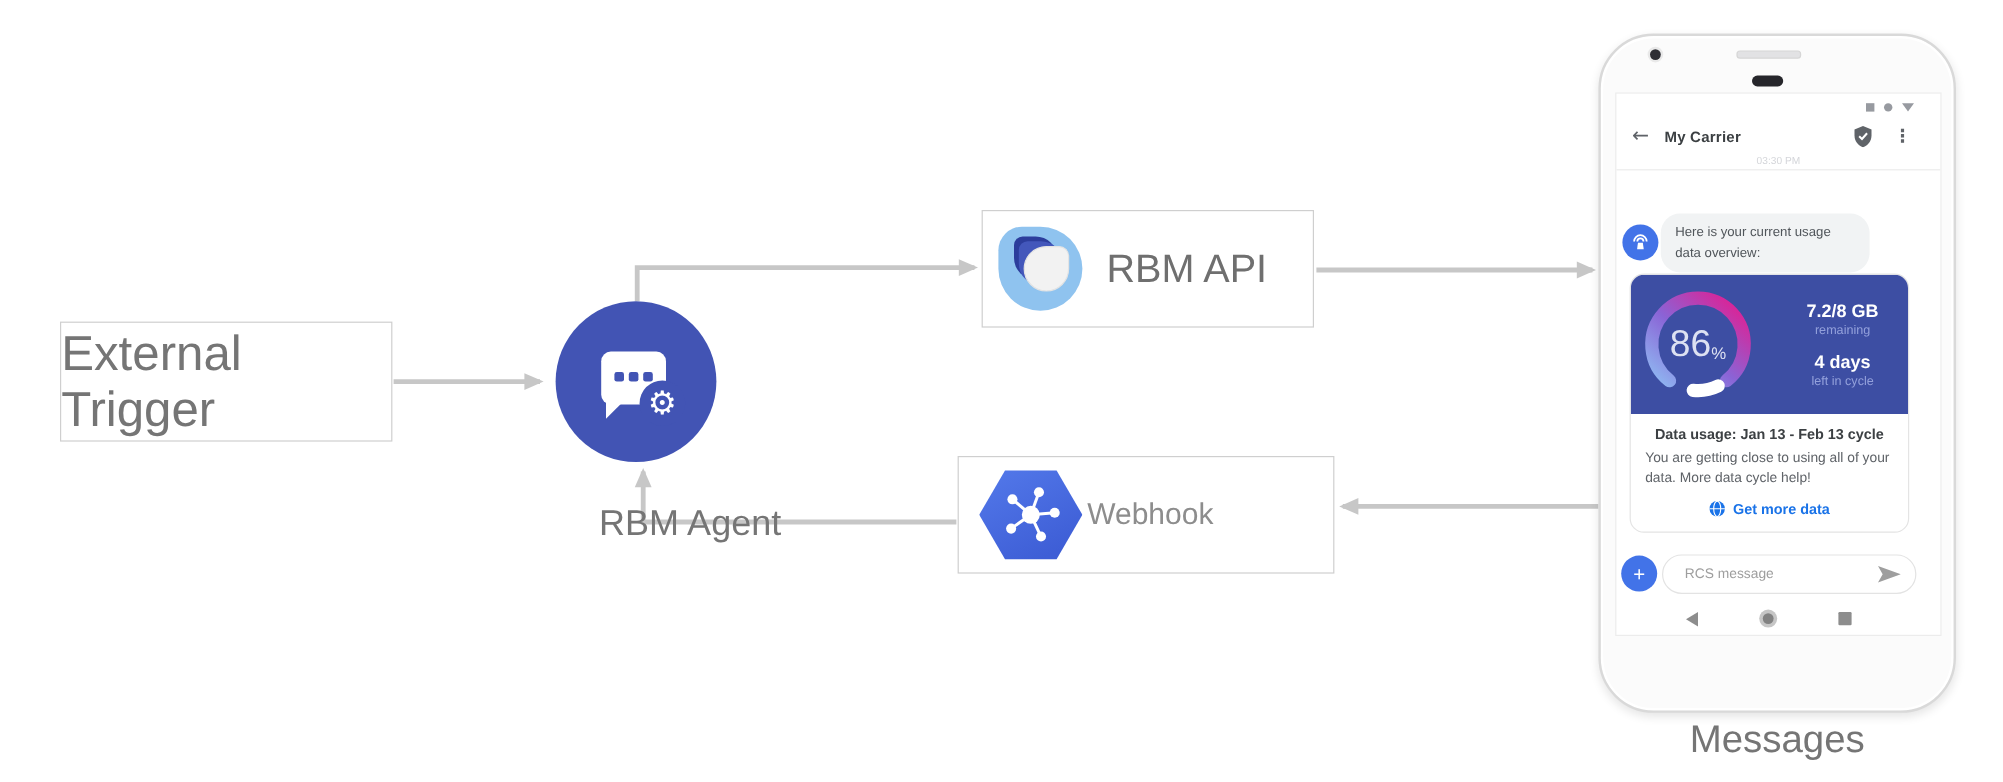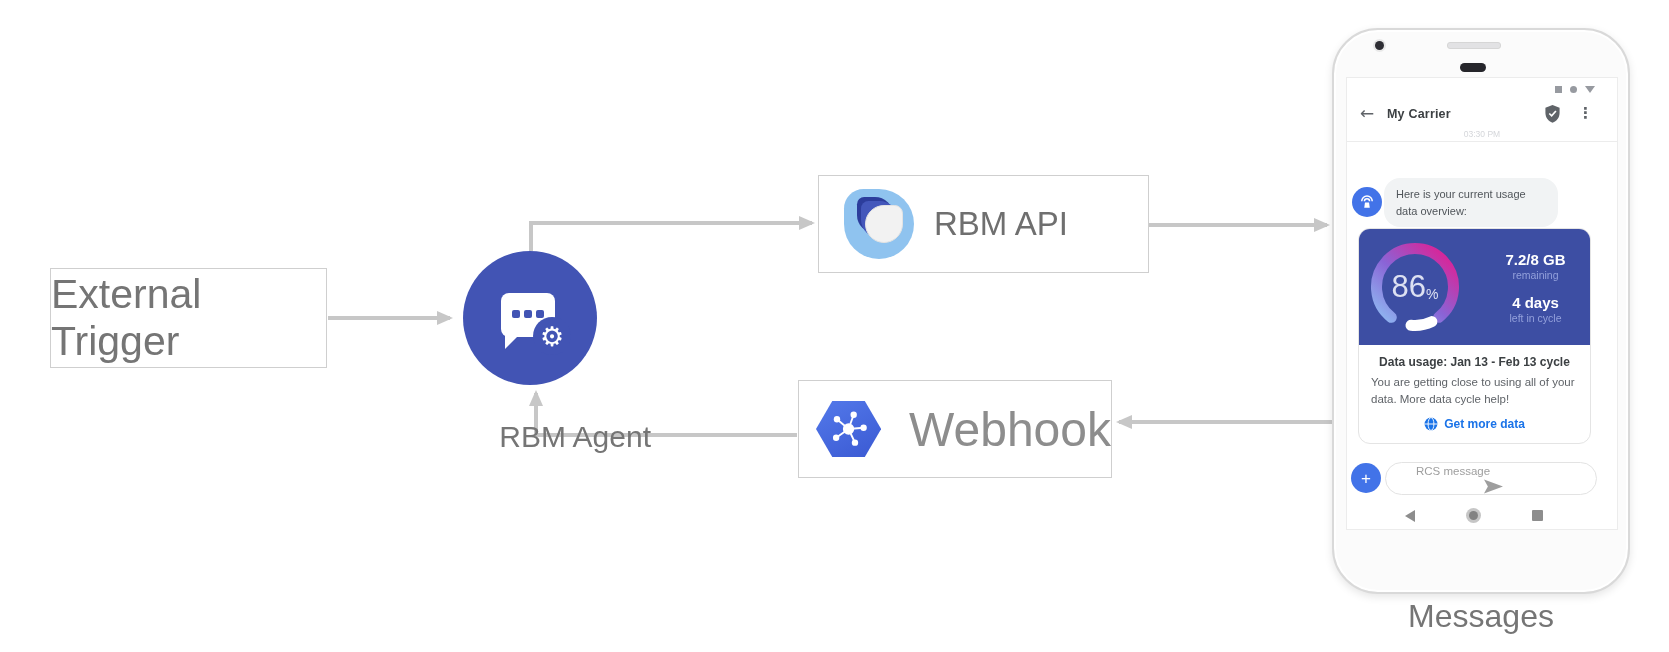--- a/index.html
+++ b/index.html
@@ -4,24 +4,24 @@
 <style>
   html,body{margin:0;padding:0;background:#fff;}
   #canvas{position:relative;width:1669px;height:652px;background:#ffffff;overflow:hidden;
           font-family:"Liberation Sans",sans-serif;}
   
   .node-box{position:absolute;background:#fff;border:1px solid #cfcfcf;display:flex;
             align-items:center;justify-content:center;box-sizing:border-box;}
   .node-label{color:#757575;font-weight:400;}
   #external-box{left:50px;top:268px;width:277px;height:100px;}
   #external-box .node-label{font-size:41px;}
-  #api-box{left:818px;top:175px;width:331px;height:98px;justify-content:flex-start;padding-left:25px;}
+  #api-box{left:818px;top:175px;width:277px;height:98px;justify-content:flex-start;padding-left:13px;}
   #api-box .node-label{font-size:33px;margin-left:20px;color:#6f6f6f;}
   #webhook-box{left:798px;top:380px;width:314px;height:98px;justify-content:flex-start;padding-left:17px;}
-  #webhook-box .node-label{font-size:48px;margin-left:28px;color:#8d8d8d;}
+  #webhook-box .node-label{font-size:25px;margin-left:4px;color:#8d8d8d;}
   #arrow-layer{position:absolute;left:0;top:0;}
   
   #agent-circle{position:absolute;left:463px;top:251px;width:134px;height:134px;border-radius:50%;
                 background:#4254B4;}
   .agent-bubble{position:absolute;left:38px;top:42px;width:54px;height:44px;background:#fff;border-radius:8px;}
   .agent-tail{position:absolute;left:42px;top:84px;width:0;height:0;
               border-top:14px solid #fff;border-right:14px solid transparent;}
   .agent-dots{position:absolute;left:38px;top:59px;width:54px;display:flex;justify-content:center;gap:4px;}
   .agent-dots i{width:8px;height:8px;border-radius:2px;background:#4254B4;display:block;}
   .agent-gear-bg{position:absolute;left:70px;top:66px;width:38px;height:38px;border-radius:50%;
@@ -87,21 +87,21 @@
   .card-body{padding:10px 12px 12px 12px;}
   .cb-title{font-size:12px;font-weight:700;color:#3c4043;margin-bottom:5px;text-align:center;}
   .cb-text{font-size:11.5px;color:#5f6368;line-height:1.45;}
   .cb-action{margin-top:10px;display:flex;align-items:center;justify-content:center;gap:6px;
              color:#1a73e8;font-size:12px;font-weight:700;cursor:pointer;}
   
   .plus-btn{position:absolute;left:4px;top:385px;width:30px;height:30px;border-radius:50%;background:#4273E8;
             color:#fff;font-size:17px;display:flex;align-items:center;justify-content:center;line-height:1;}
   .input-pill{position:absolute;left:38px;top:384px;width:212px;height:33px;border:1.5px solid #e3e3e3;
               border-radius:17px;background:#fff;box-sizing:border-box;display:flex;align-items:center;
-              padding:0 12px 0 16px;flex-direction:column;}
+              padding:0 12px 0 16px;}
   .input-pill input{border:none;outline:none;flex:1;font-size:11.5px;color:#5f6368;background:transparent;
                     font-family:"Liberation Sans",sans-serif;}
   .input-pill input::placeholder{color:#9e9e9e;}
   
   .nav-back{position:absolute;left:58px;top:432px;width:0;height:0;border-top:6px solid transparent;
             border-bottom:6px solid transparent;border-right:10px solid #8d8d8d;}
   .nav-home{position:absolute;left:119px;top:430px;width:15px;height:15px;border-radius:50%;background:#c6c6c6;
             display:flex;align-items:center;justify-content:center;}
   .nav-home i{width:9px;height:9px;border-radius:50%;background:#828282;display:block;}
   .nav-square{position:absolute;left:185px;top:432px;width:11px;height:11px;background:#8d8d8d;border-radius:1px;}

